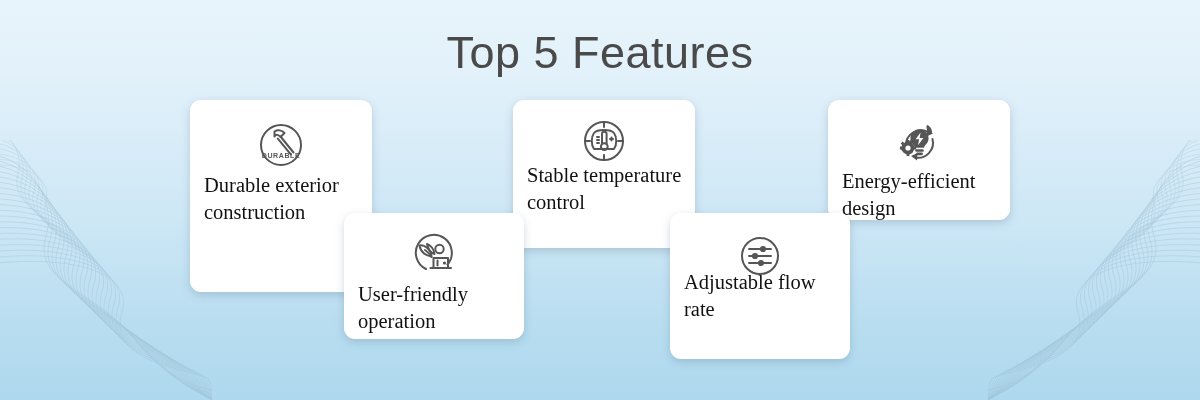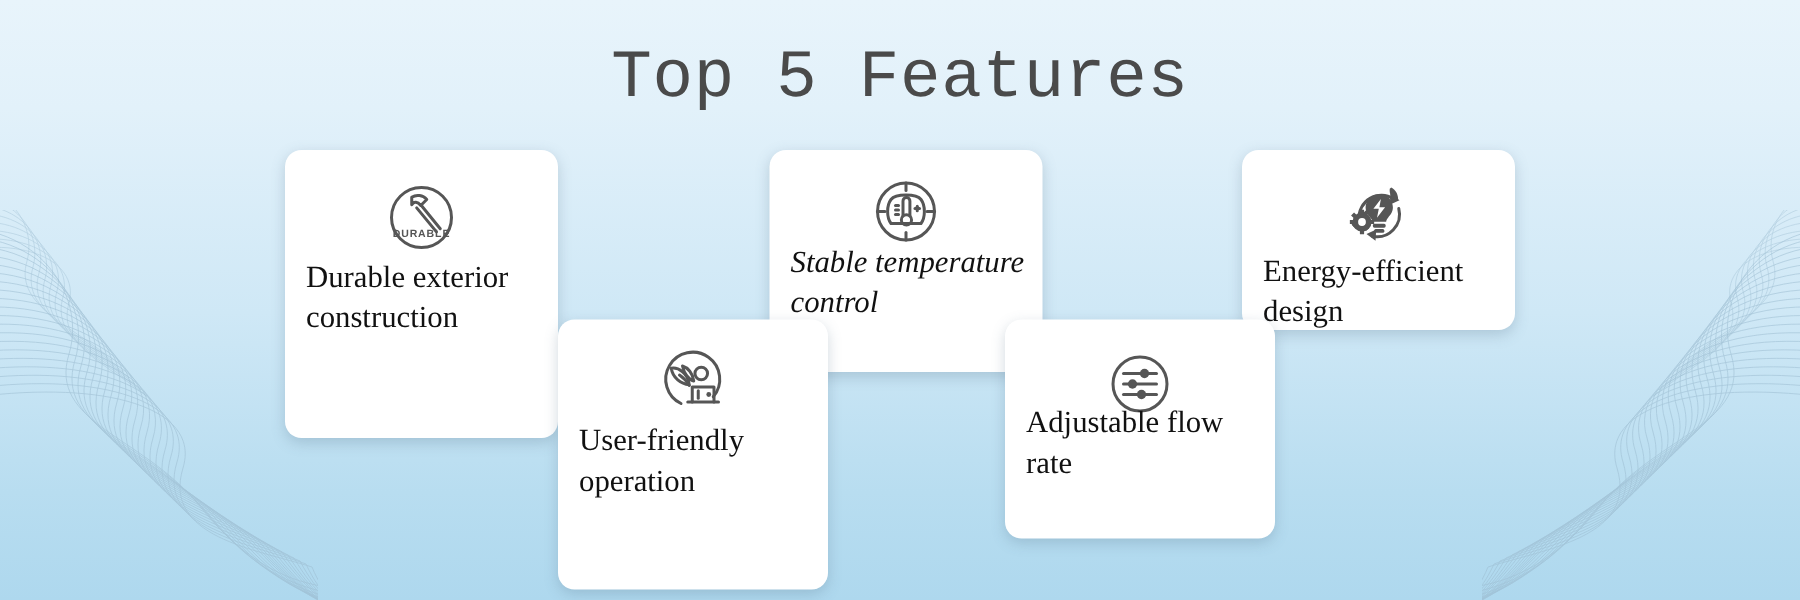--- a/index.html
+++ b/index.html
@@ -33,21 +33,21 @@
   .wave-decor.right { right: -18px; transform: scaleX(-1); }
   .wave-decor svg { width: 100%; height: 100%; display: block; }
 
   
   .title {
     position: absolute;
     top: 28px;
     left: 0;
     width: 1200px;
     text-align: center;
-    font-family: Liberation Mono, monospace;
+    font-family: Liberation Sans, sans-serif;
     font-size: 45px;
     font-weight: 400;
     letter-spacing: 0.5px;
     color: #4a4a4a;
     line-height: 1.1;
   }
 
   
   .card {
     position: absolute;
@@ -76,25 +76,25 @@
     line-height: 1.33;
     color: #111111;
     text-align: left;
   }
 
   
   #card-1 { left: 190px; top: 100px;  width: 182px; height: 192px; z-index: 3; }
   #card-1 .card-icon  { top: 16px; }
   #card-1 .card-label { top: 72px; }
 
-  #card-2 { left: 372px; top: 213px; width: 180px; height: 180px; z-index: 4; padding-left: 47px; }
+  #card-2 { left: 344px; top: 213px; width: 180px; height: 126px; z-index: 4; padding-left: 47px; }
   #card-2 .card-icon  { top: 14px; }
   #card-2 .card-label { top: 68px; }
 
-  #card-3 { left: 513px; top: 100px;  width: 182px; height: 148px; z-index: 3; font-style: italic; }
+  #card-3 { left: 513px; top: 100px;  width: 182px; height: 148px; z-index: 3; }
   #card-3 .card-icon  { top: 12px; }
   #card-3 .card-label { top: 62px; }
 
   #card-4 { left: 670px; top: 213px; width: 180px; height: 146px; z-index: 4; }
   #card-4 .card-icon  { top: 14px; }
   #card-4 .card-label { top: 56px; }
 
   #card-5 { left: 828px; top: 100px;  width: 182px; height: 120px; z-index: 3; }
   #card-5 .card-icon  { top: 14px; }
   #card-5 .card-label { top: 68px; }

